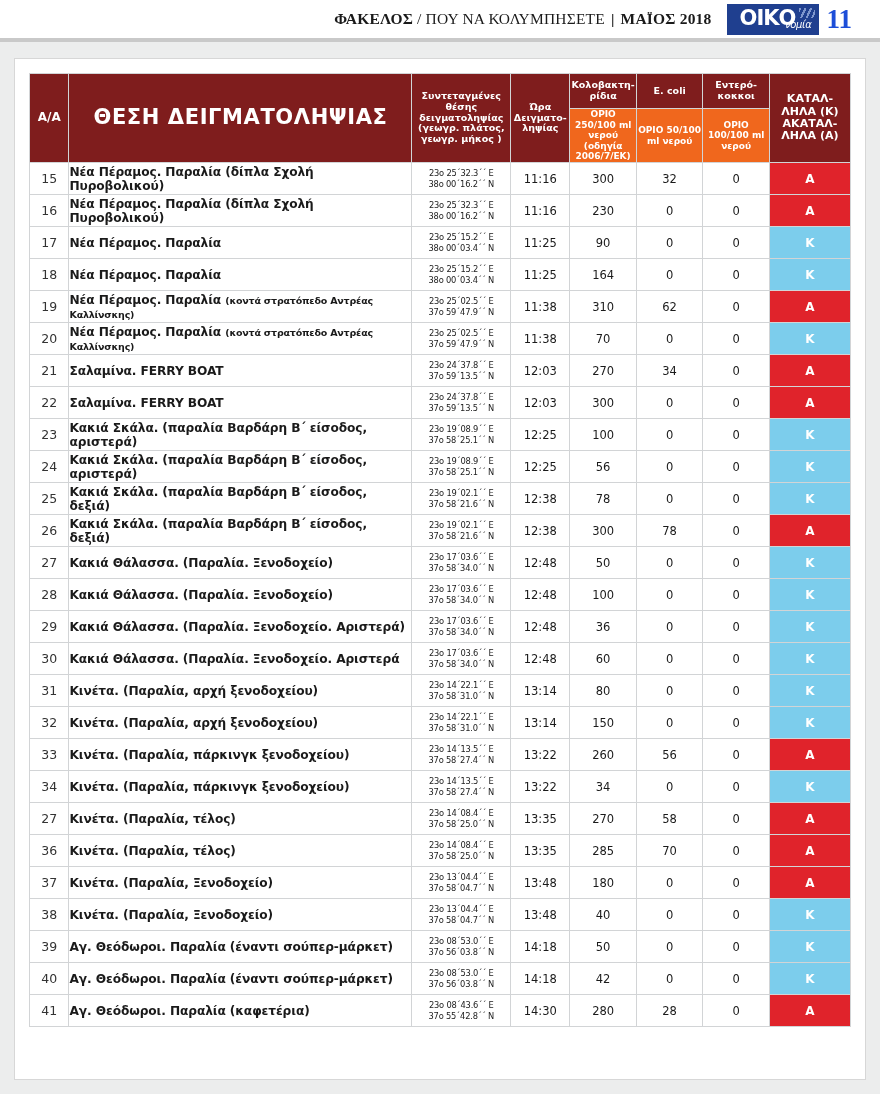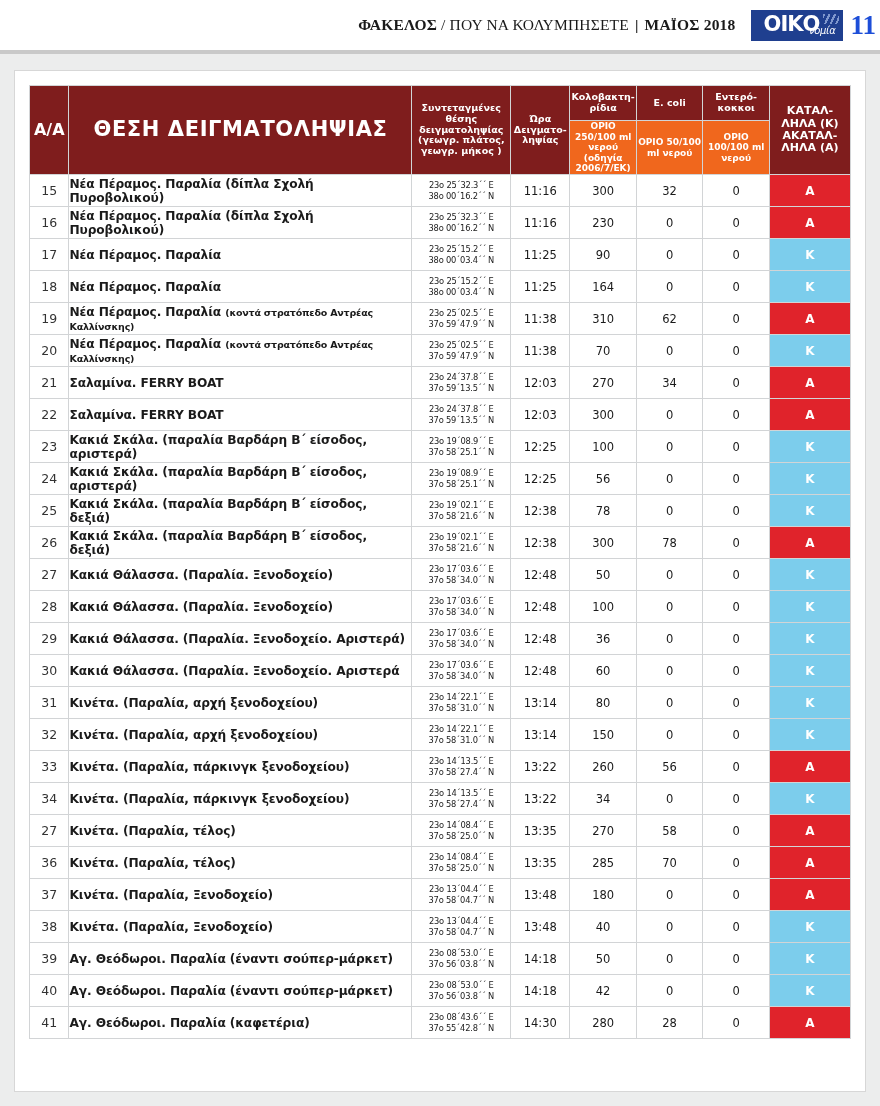--- a/index.html
+++ b/index.html
@@ -11,25 +11,25 @@
     width: 880px;
     height: 1106px;
     font-family: "DejaVu Sans", "Liberation Sans", sans-serif;
     color: #1a1a1a;
     overflow: hidden;
     position: relative;
   }
 
   
   .page-header {
-    height: 50px;
+    height: 38px;
     display: flex;
     align-items: center;
     justify-content: flex-end;
-    padding: 0 4px 0 0;
+    padding: 0 28px 0 0;
     box-sizing: border-box;
   }
   .header-text {
     font-family: "Liberation Serif", "DejaVu Serif", serif;
     font-size: 15.5px;
     letter-spacing: 0.2px;
     color: #1a1a1a;
     white-space: nowrap;
     display: flex;
     align-items: baseline;
@@ -130,21 +130,21 @@
   thead th {
     background: #7f1d1d;
     color: #ffffff;
     text-align: center;
     vertical-align: middle;
     font-weight: bold;
     line-height: 1.12;
     border: 1px solid #1fa5dc;
     border-right: 1px solid #6ec9ec;
   }
-  th.col-aa      { width: 38px;  font-size: 16px; }
+  th.col-aa      { width: 38px;  font-size: 12px; }
   th.col-pos     { width: 330px; font-size: 21px; letter-spacing: .6px; }
   th.col-coord   { width: 95px;  font-size: 9.5px; padding: 2px; }
   th.col-time    { width: 57px;  font-size: 9.5px; padding: 2px; }
   th.col-class   { width: 78px;  font-size: 11px;  padding: 3px; border-right: 1px solid #1fa5dc; }
 
   th.grp { padding: 4px 2px; font-size: 9.5px; height: 34px; }
   th.lim {
     background: #f0671d;
     border: 1px solid #f0671d;
     border-right: 1px solid #f79a63;

